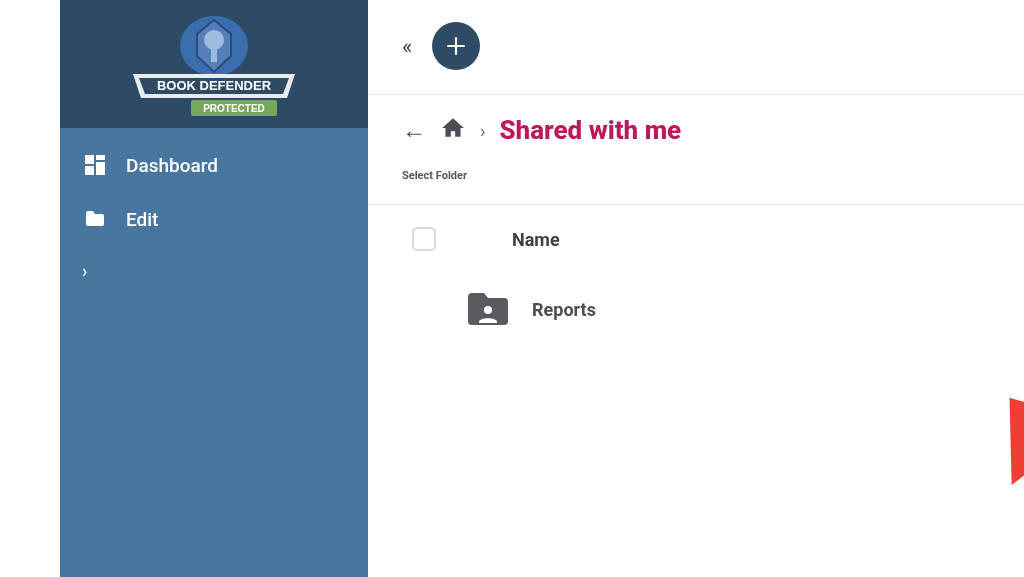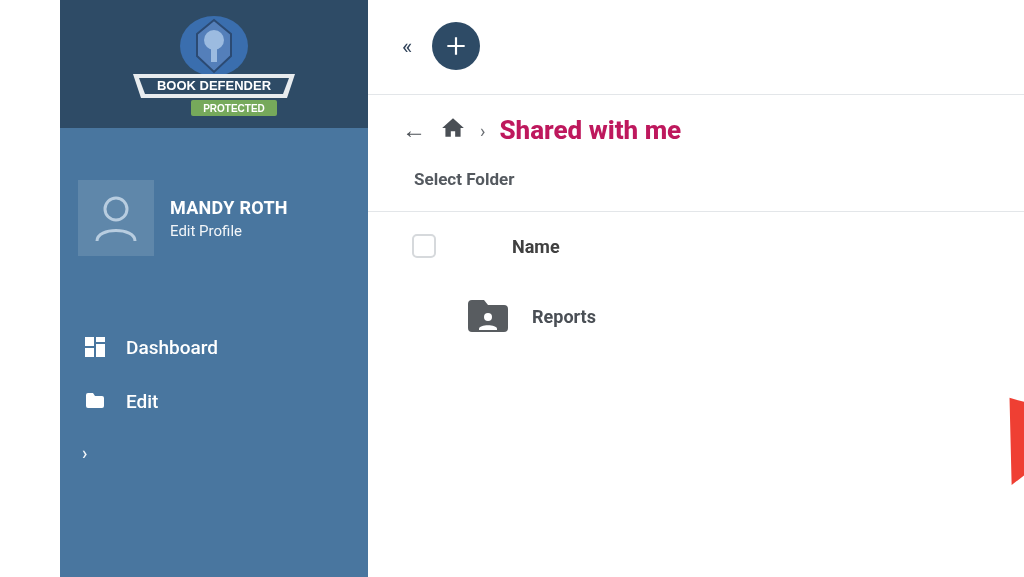--- a/index.html
+++ b/index.html
@@ -12,21 +12,20 @@
     display: flex;
   }
   .left-pad { width: 60px; flex: 0 0 60px; }
   .sidebar {
     width: 308px;
     flex: 0 0 308px;
     display: flex;
     flex-direction: column;
     background: #49769f;
     color: #fff;
-    gap: 36px;
   }
   .logo-area {
     background: #2e4b66;
     padding: 10px 0 8px;
     display: flex;
     justify-content: center;
   }
   .logo-svg { width: 190px; height: 110px; }
   .profile {
     background: #49769f;
@@ -73,21 +72,21 @@
   .divider { height: 1px; background: #e3e6e9; }
   .breadcrumb {
     display: flex; align-items: center; gap: 14px;
     padding: 20px 0 8px 34px;
     color: #4a4f55;
   }
   .bc-back { font-size: 24px; cursor: pointer; }
   .bc-home { cursor: pointer; }
   .bc-sep { font-size: 18px; color: #6a6e73; }
   .bc-current { font-size: 26px; font-weight: 800; color: #be185d; }
-  .select-folder { padding: 16px 0 22px 34px; font-size: 17px; font-weight: 700; color: #54595f; margin-left: 12px; }
+  .select-folder { padding: 16px 0 22px 34px; font-size: 11px; font-weight: 700; color: #54595f; }
   .table-head {
     display: flex; align-items: center; gap: 36px;
     padding: 22px 0 22px 44px;
   }
   .checkbox {
     width: 24px; height: 24px; border: 2px solid #d6d9dc; border-radius: 5px;
     background: #fff; cursor: pointer;
   }
   .col-name { font-size: 18px; font-weight: 700; color: #404040; padding-left: 40px; }
   .row {
@@ -111,32 +110,20 @@
       <circle cx="95" cy="30" r="10" fill="#9cbbe0"></circle>
       <rect x="92" y="38" width="6" height="14" fill="#9cbbe0"></rect>
       <polygon points="14,64 176,64 168,88 22,88" fill="#e8ecef"></polygon>
       <polygon points="20,68 170,68 164,84 26,84" fill="#2e4b66"></polygon>
       <text x="95" y="80" text-anchor="middle" fill="#ffffff" font-family="Arial Black, Arial" font-size="13" font-weight="900">BOOK DEFENDER</text>
       <rect x="72" y="90" width="86" height="16" rx="2" fill="#76a95b"></rect>
       <text x="115" y="102" text-anchor="middle" fill="#ffffff" font-family="Arial" font-size="10" font-weight="700">PROTECTED</text>
     </svg>
   </div>
 
-  <div class="profile">
-    <div class="avatar-box">
-      <svg viewBox="0 0 54 54">
-        <circle cx="27" cy="18" r="11" fill="none" stroke="#b8cde0" stroke-width="3"></circle>
-        <path d="M8 50 C8 36, 46 36, 46 50" fill="none" stroke="#b8cde0" stroke-width="3"></path>
-      </svg>
-    </div>
-    <div class="profile-text">
-      <div class="name">MANDY ROTH</div>
-      <div class="edit">Edit Profile</div>
-    </div>
-  </div>
 
   <nav class="nav">
     <div class="nav-item">
       <div class="nav-left">
         <span class="nav-icon">
           <svg viewBox="0 0 24 24" width="24" height="24" fill="#ffffff">
               <rect x="2" y="2" width="9" height="9"></rect>
               <rect x="13" y="2" width="9" height="5"></rect>
               <rect x="13" y="9" width="9" height="13"></rect>
               <rect x="2" y="13" width="9" height="9"></rect>

